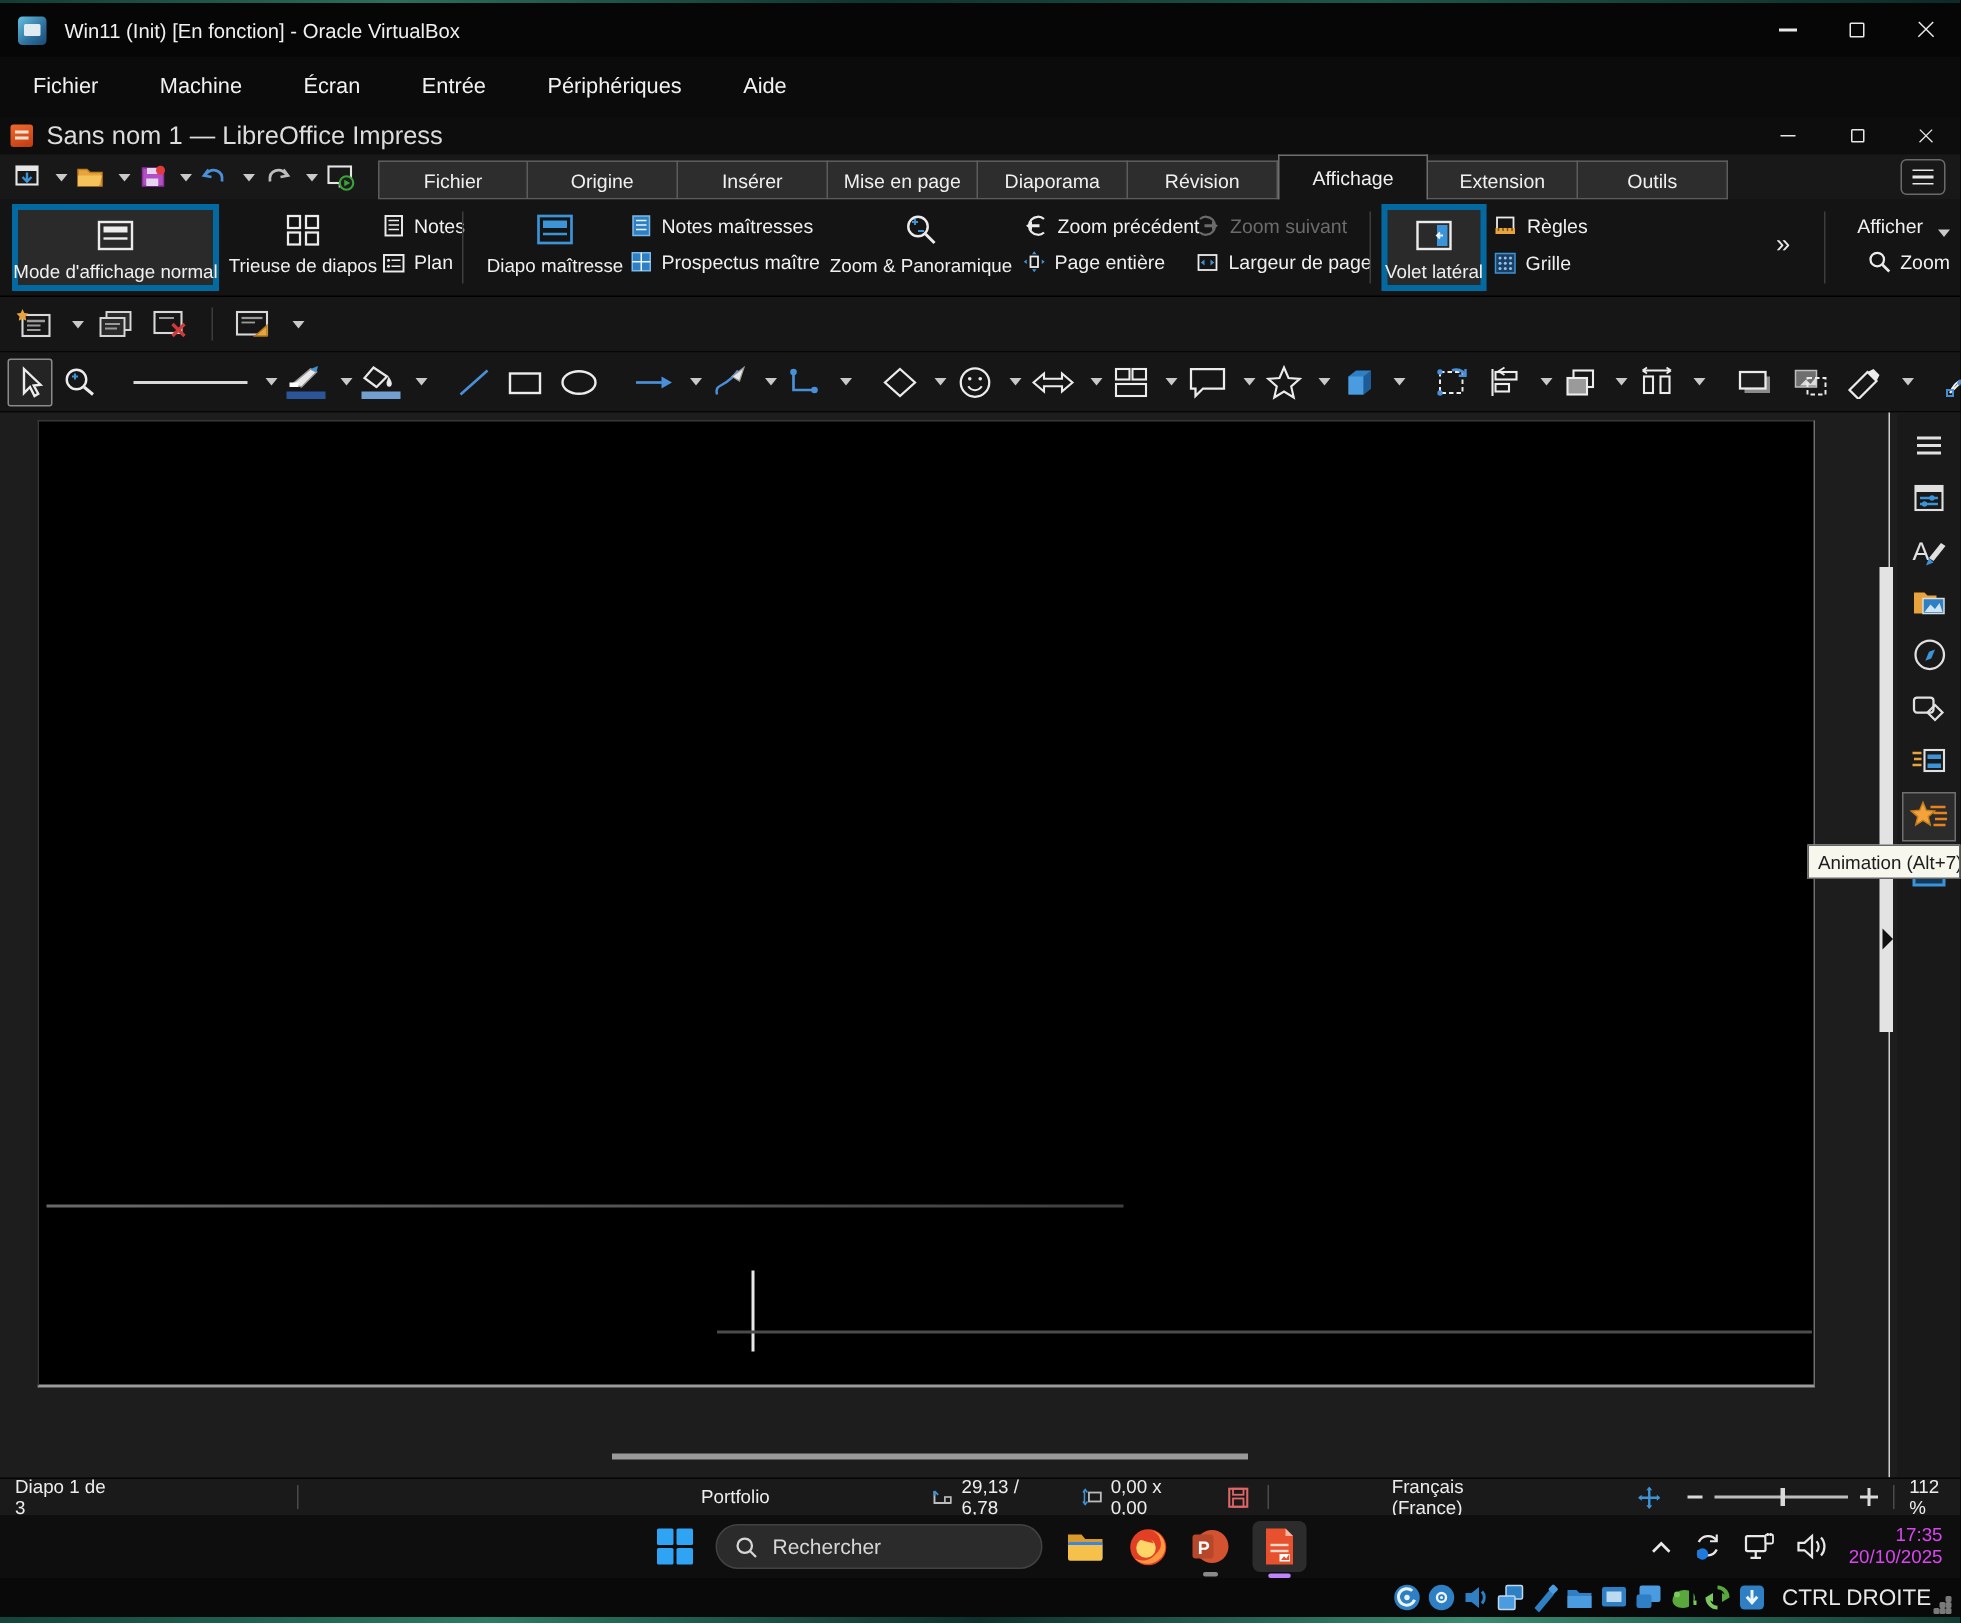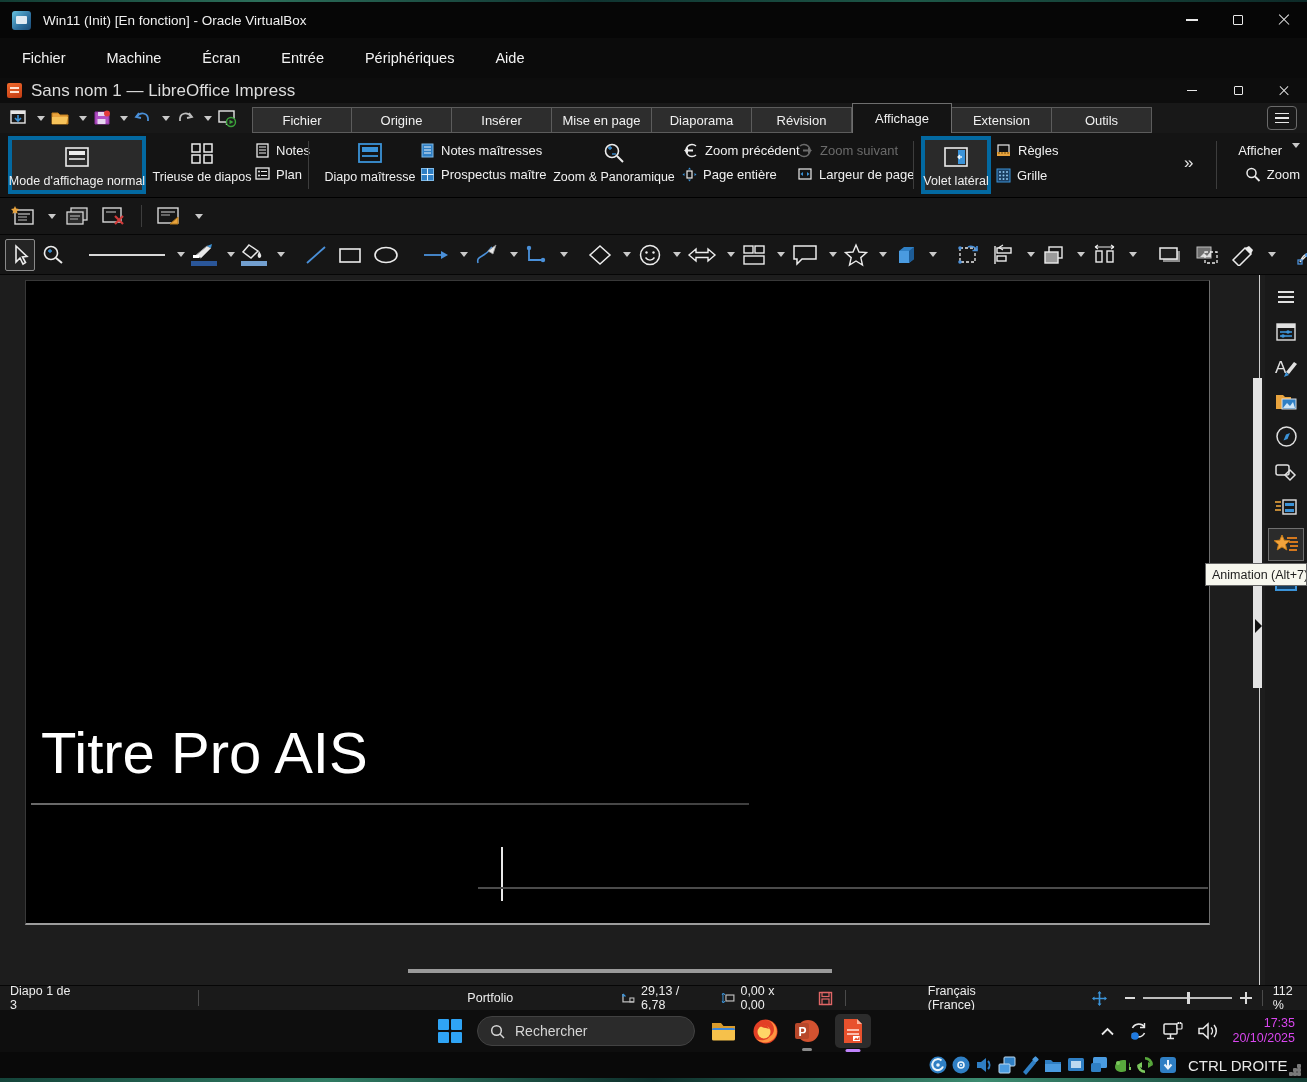--- a/index.html
+++ b/index.html
@@ -67,21 +67,21 @@
     justify-content:center; gap:3px; align-items:center; }
   .hamburger i { display:block; width:14px; height:1.6px; background:#e8e8e8; }
 
   
   .lo-ribbon { position:absolute; left:0; top:133px; width:100%; height:65px; background:#141414;
     border-bottom:1px solid #000; }
   .rb-abs { position:absolute; }
   .rb-big { display:flex; flex-direction:column; align-items:center; justify-content:flex-start;
     gap:6px; padding-top:6px; height:58px; top:3px; font-size:12.5px; color:#f0f0f0; white-space:nowrap; }
   .rb-big.selected { border:4px solid #0369a1; background:#2a2a2a; }
-  .rb-small { display:flex; align-items:flex-start; gap:6px; font-size:13px; color:#f0f0f0; white-space:nowrap; }
+  .rb-small { display:flex; align-items:flex-end; gap:6px; font-size:13px; color:#f0f0f0; white-space:nowrap; }
   .rb-small.disabled { color:#6b6b6b; }
   .rb-stack { display:flex; flex-direction:column; gap:9px; top:10px; }
   .rb-sep { position:absolute; width:1px; top:8px; bottom:8px; background:#3d3d3d; }
   .rb-more { font-size:17px; color:#e8e8e8; }
 
   
   .lo-slidebar { position:absolute; left:0; top:198px; width:100%; height:37px; background:#161616;
     border-bottom:1px solid #060606; display:flex; align-items:center; gap:6px; padding-left:8px; }
   .tb-btn { display:flex; align-items:center; padding:3px; border-radius:2px; }
   .tb-sep { width:1px; height:22px; background:#3d3d3d; margin:0 5px; }
@@ -679,21 +679,20 @@
           <rect x="17" y="3" width="4" height="4" fill="#ececec"></rect>
           <rect x="3" y="17" width="4" height="4" fill="none" stroke="#4a90d9" stroke-width="1.3"></rect>
           <circle cx="12" cy="12" r="2" fill="#4a90d9"></circle>
         </svg>
     </div>
 
   </div>
 
   <div class="workspace">
     <div class="slide-canvas">
-      <div class="slide-title">Titre Pro AIS</div>
       <div class="title-underline"></div>
       <div class="text-cursor"></div>
       <div class="subtitle-line"></div>
     </div>
 
     <div class="hscroll-thumb"></div>
     <div class="v-splitline"></div>
     <div class="vscroll-thumb"></div>
     <div class="split-arrow"></div>
 

